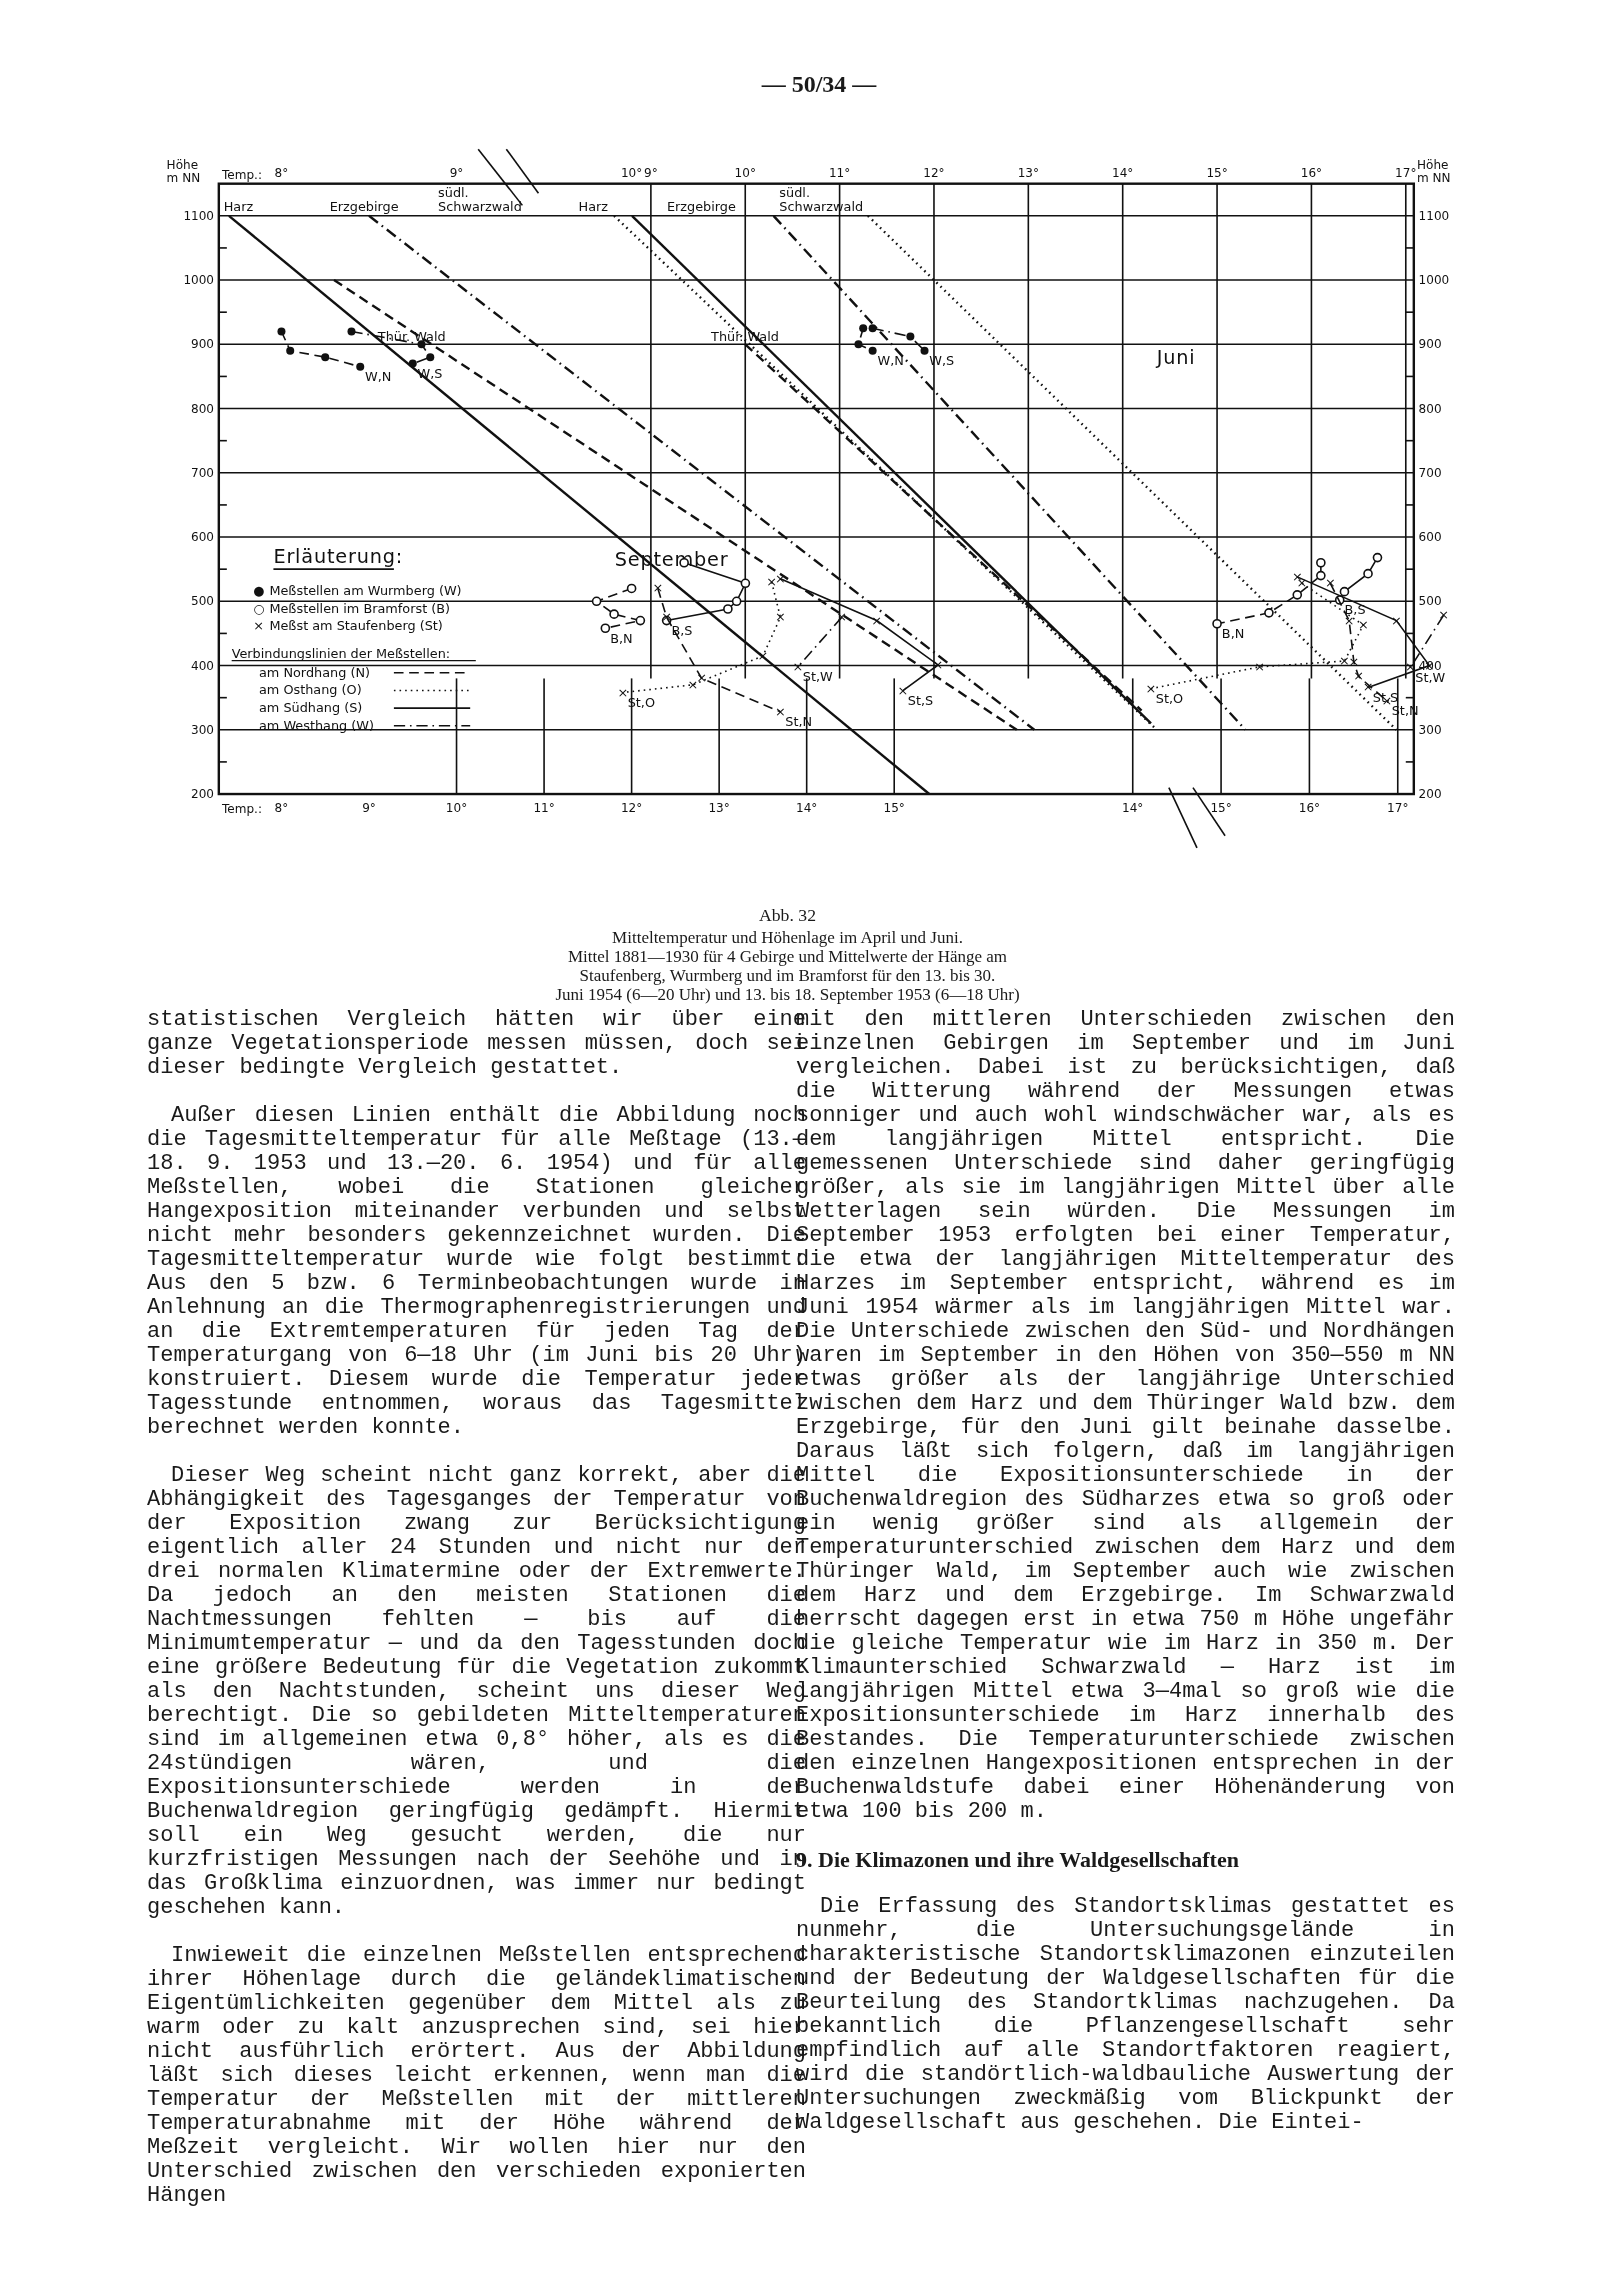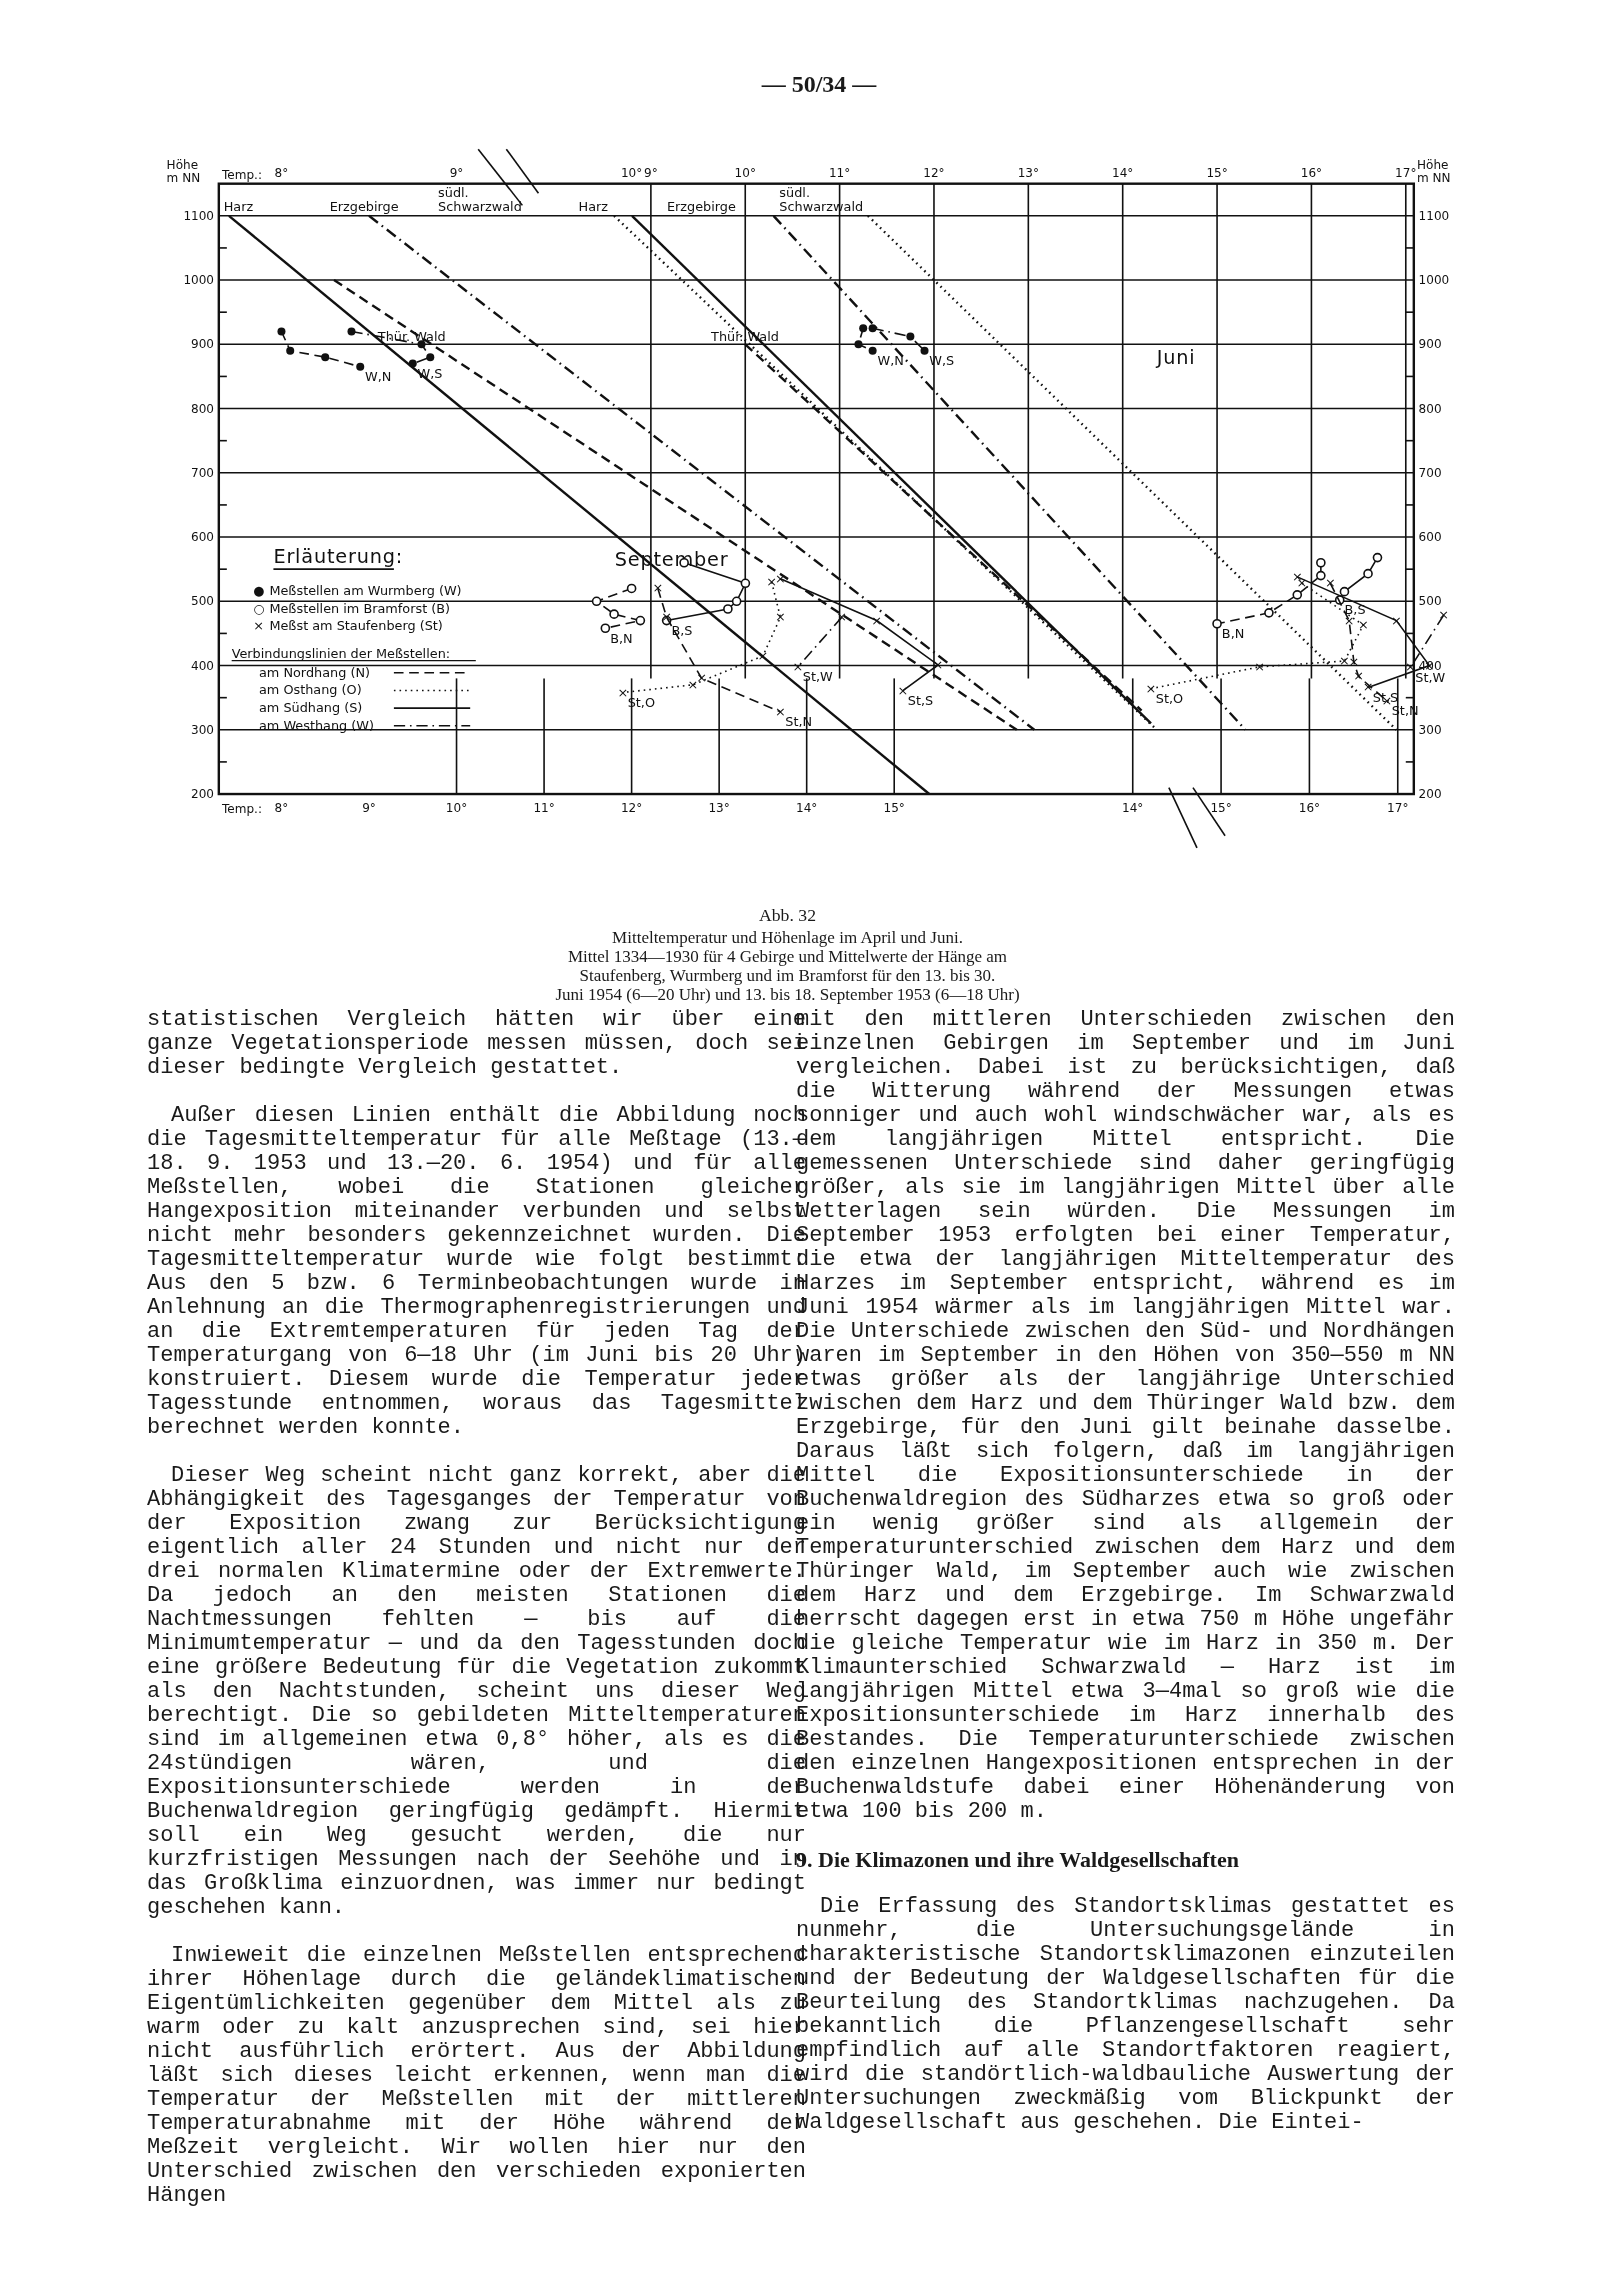--- a/index.html
+++ b/index.html
@@ -264,21 +264,21 @@
       <text x="122" y="706" class="lbl" text-anchor="start">am Südhang (S)</text>
       <line x1="290" y1="701" x2="385" y2="701" stroke="#111" stroke-width="2" stroke-dasharray=""></line>
       <text x="122" y="728" class="lbl" text-anchor="start">am Westhang (W)</text>
       <line x1="290" y1="723" x2="385" y2="723" stroke="#111" stroke-width="2" stroke-dasharray="14 6 2 6"></line>
     </svg>
 </div>
 
 <div class="caption">
   <span class="num">Abb. 32</span>
   <div>Mitteltemperatur und Höhenlage im April und Juni.</div>
-  <div>Mittel 1334—1930 für 4 Gebirge und Mittelwerte der Hänge am</div>
+  <div>Mittel 1881—1930 für 4 Gebirge und Mittelwerte der Hänge am</div>
   <div>Staufenberg, Wurmberg und im Bramforst für den 13. bis 30.</div>
   <div>Juni 1954 (6—20 Uhr) und 13. bis 18. September 1953 (6—18 Uhr)</div>
 </div>
 
 <div class="col" id="col-left">
   <p class="cont">statistischen Vergleich hätten wir über eine ganze Vegetationsperiode messen müssen, doch sei dieser bedingte Vergleich gestattet.</p>
   <p>Außer diesen Linien enthält die Abbildung noch die Tagesmitteltemperatur für alle Meßtage (13.—18. 9. 1953 und 13.—20. 6. 1954) und für alle Meßstellen, wobei die Stationen gleicher Hangexposition miteinander verbunden und selbst nicht mehr besonders gekennzeichnet wurden. Die Tagesmitteltemperatur wurde wie folgt bestimmt: Aus den 5 bzw. 6 Terminbeobachtungen wurde in Anlehnung an die Thermographenregistrierungen und an die Extremtemperaturen für jeden Tag der Temperaturgang von 6—18 Uhr (im Juni bis 20 Uhr) konstruiert. Diesem wurde die Temperatur jeder Tagesstunde entnommen, woraus das Tagesmittel berechnet werden konnte.</p>
   <p>Dieser Weg scheint nicht ganz korrekt, aber die Abhängigkeit des Tagesganges der Temperatur von der Exposition zwang zur Berücksichtigung eigentlich aller 24 Stunden und nicht nur der drei normalen Klimatermine oder der Extremwerte. Da jedoch an den meisten Stationen die Nachtmessungen fehlten — bis auf die Minimumtemperatur — und da den Tagesstunden doch eine größere Bedeutung für die Vegetation zukommt als den Nachtstunden, scheint uns dieser Weg berechtigt. Die so gebildeten Mitteltemperaturen sind im allgemeinen etwa 0,8° höher, als es die 24stündigen wären, und die Expositionsunterschiede werden in der Buchenwaldregion geringfügig gedämpft. Hiermit soll ein Weg gesucht werden, die nur kurzfristigen Messungen nach der Seehöhe und in das Großklima einzuordnen, was immer nur bedingt geschehen kann.</p>
   <p>Inwieweit die einzelnen Meßstellen entsprechend ihrer Höhenlage durch die geländeklimatischen Eigentümlichkeiten gegenüber dem Mittel als zu warm oder zu kalt anzusprechen sind, sei hier nicht ausführlich erörtert. Aus der Abbildung läßt sich dieses leicht erkennen, wenn man die Temperatur der Meßstellen mit der mittleren Temperaturabnahme mit der Höhe während der Meßzeit vergleicht. Wir wollen hier nur den Unterschied zwischen den verschieden exponierten Hängen</p>
 </div>

